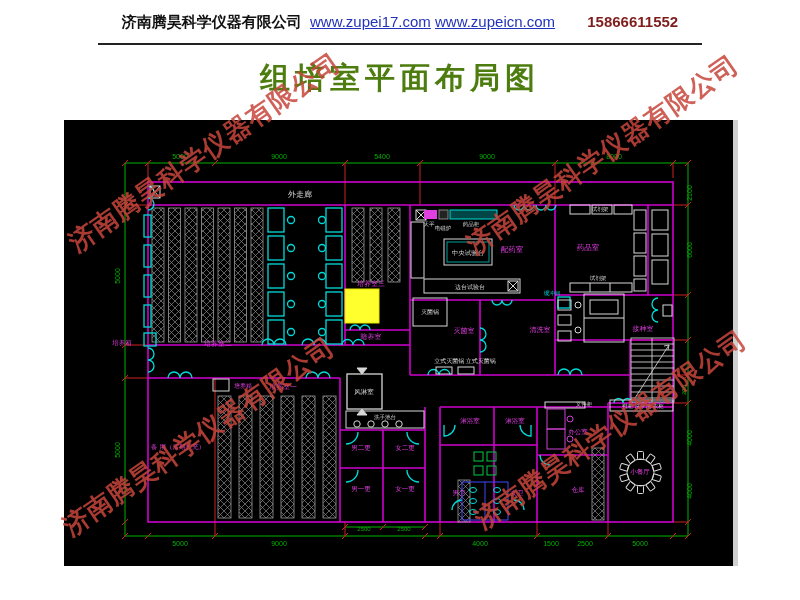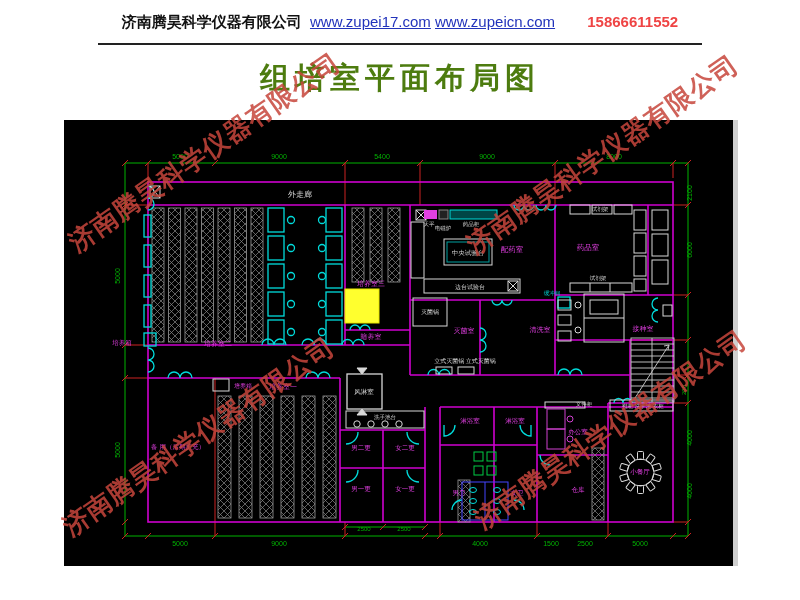--- a/index.html
+++ b/index.html
@@ -1,21 +1,21 @@
 <!DOCTYPE html>
 <html><head>
 <meta charset="utf-8">
 <style>
   html,body{margin:0;padding:0}
   body{width:800px;height:600px;position:relative;background:#ffffff;
        font-family:"Liberation Sans","DejaVu Sans",sans-serif;overflow:hidden}
   .hdr{position:absolute;top:13px;left:0;width:100%;text-align:center;
        font-size:15px;font-weight:600;color:#111;z-index:3;white-space:nowrap}
   .hdr a{color:#2233bb;text-decoration:underline;font-weight:400;cursor:pointer}
-  .hdr .phone{margin-left:28px;color:#ef4444}
+  .hdr .phone{margin-left:28px;color:#7f1d1d}
   .hdr .company{margin-right:4px}
   .rule{position:absolute;top:43px;left:98px;width:604px;height:0;
         border-top:2px solid #222;z-index:3}
   .title{position:absolute;top:58px;left:0;width:100%;text-align:center;
          font-size:30px;font-weight:bold;color:#4d7c0f;letter-spacing:5px;z-index:2}
   .wm{position:absolute;color:#c7463c;opacity:.85;font-weight:bold;font-size:26px;
       letter-spacing:1px;white-space:nowrap;transform:rotate(-35deg);
       transform-origin:0 50%;z-index:6;pointer-events:none}
   #wmA{left:72px;top:228px}
   #wmB{left:470px;top:230px}

